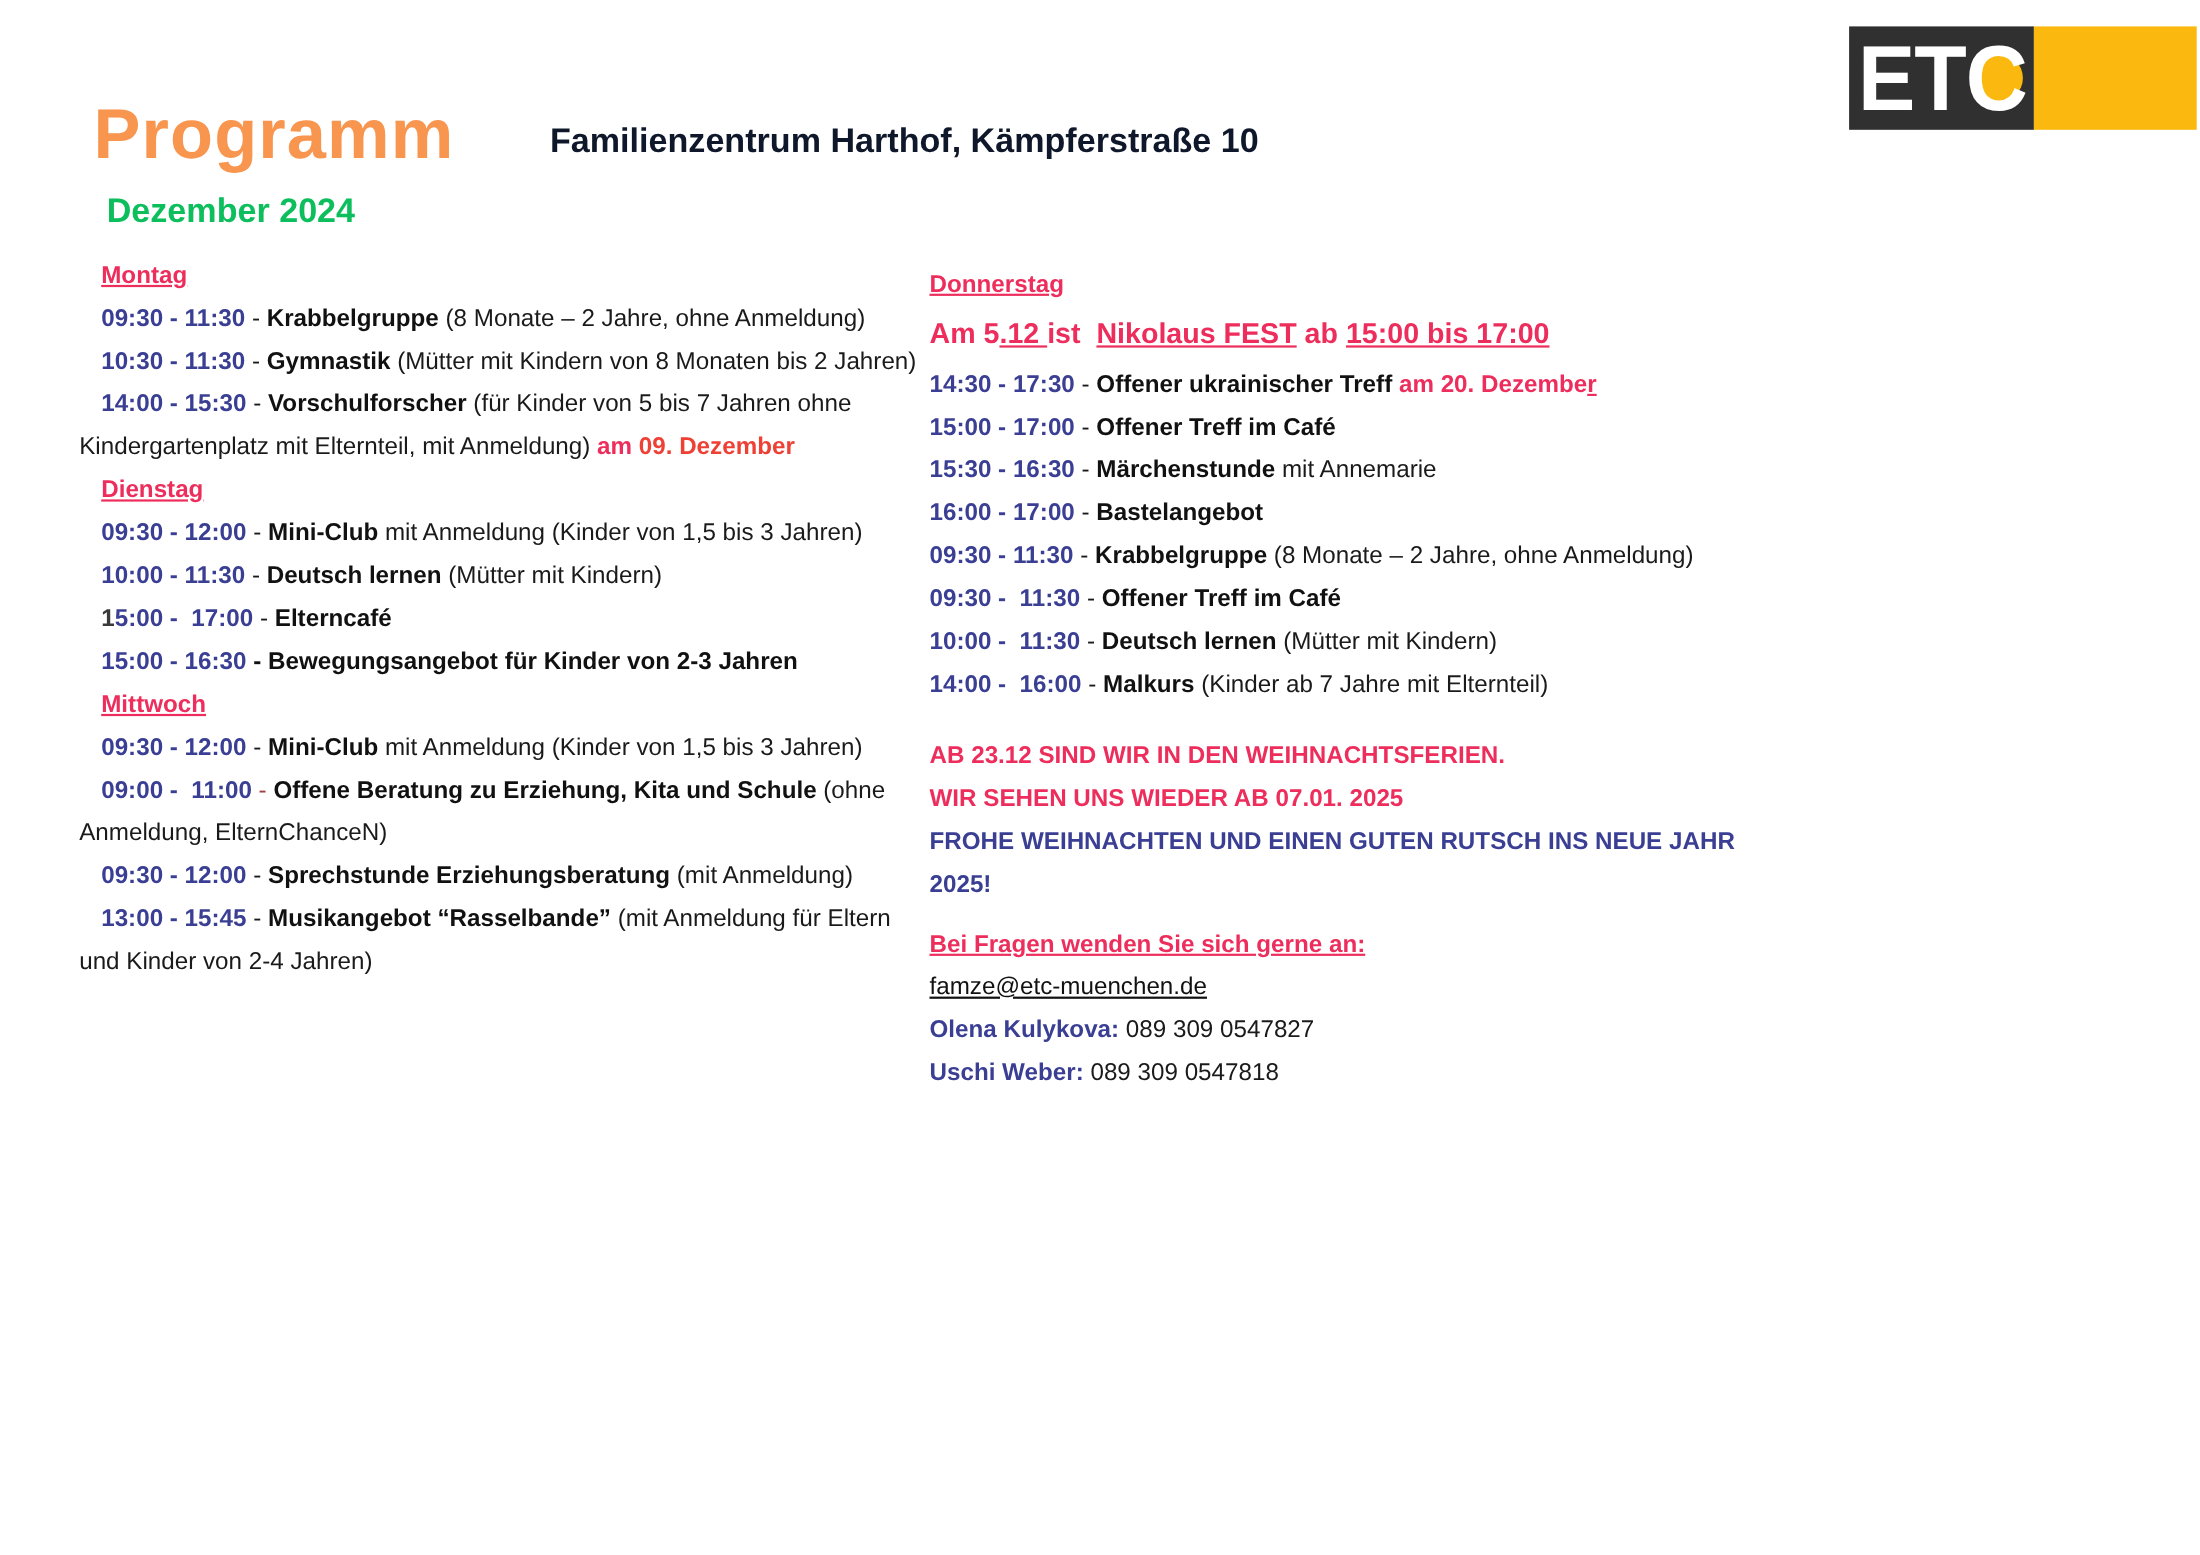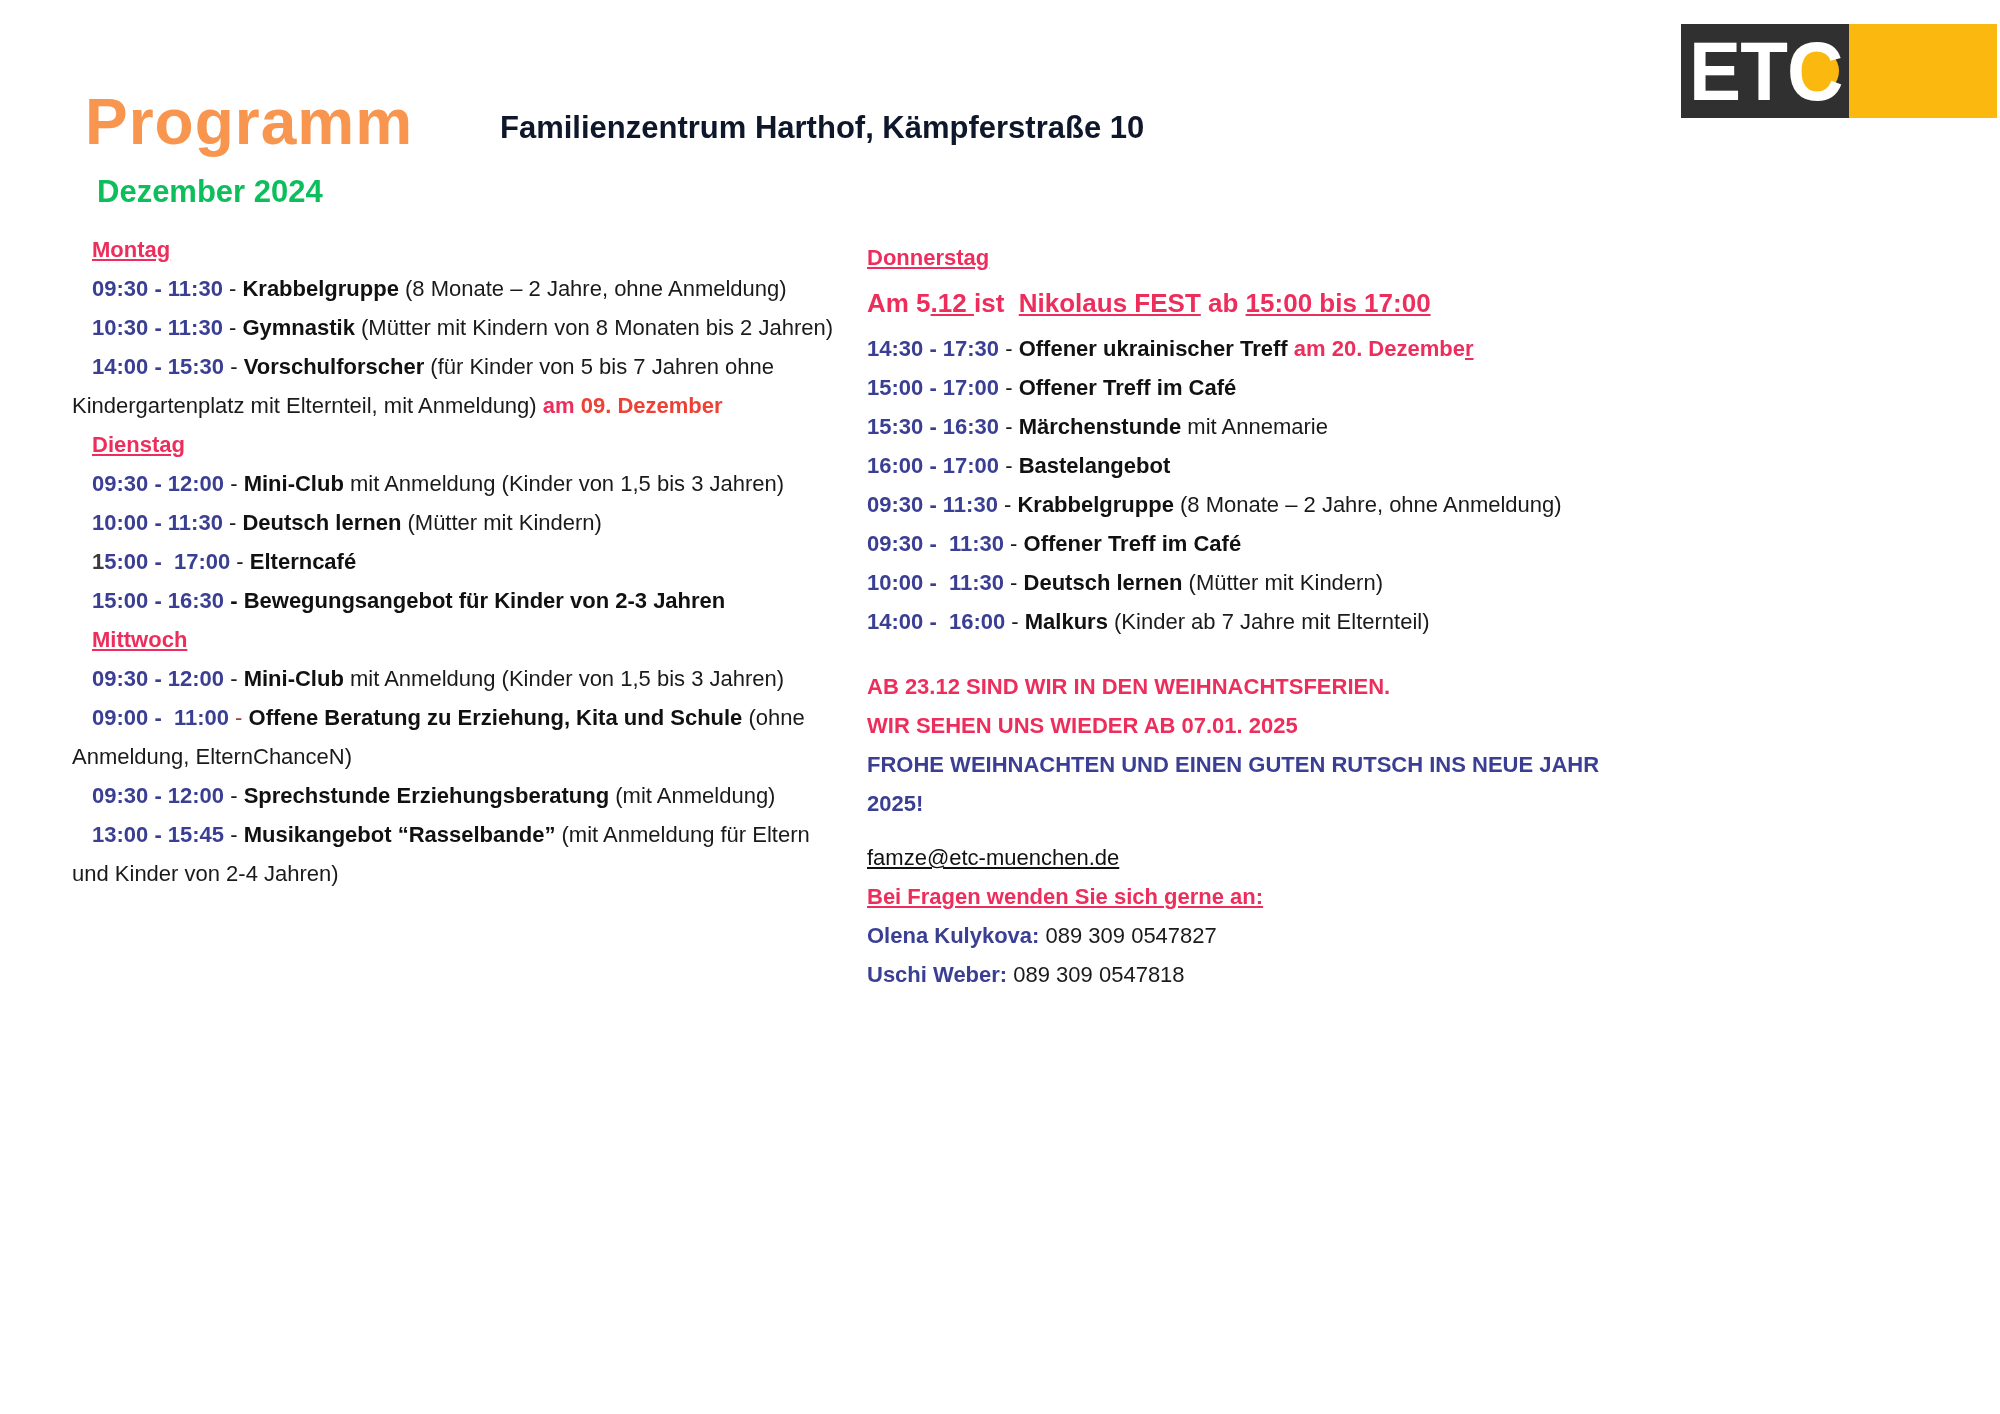--- a/index.html
+++ b/index.html
@@ -13,21 +13,21 @@
   .logo-text{position:absolute;left:8px;top:0;height:94px;display:flex;align-items:center;color:#fff;
     font-size:84px;font-weight:bold;z-index:3;transform:scaleX(.93);transform-origin:left center;letter-spacing:-1px;}
   .logo-yellow{position:absolute;left:168px;top:0;width:148px;height:94px;background:var(--logo_yellow);z-index:4;}
 
   .title{position:absolute;left:85px;top:90px;margin:0;font-size:64px;line-height:1;font-weight:bold;color:var(--orange);letter-spacing:1px;}
   .subtitle{position:absolute;left:500px;top:110px;font-size:31px;font-weight:bold;color:#0f172a;}
   .month{position:absolute;left:97px;top:174px;font-size:31px;font-weight:bold;color:var(--green);}
 
   .col{position:absolute;font-size:22px;line-height:39px;color:#1a1a1a;}
   .col-left{left:72px;top:230px;}
-  .col-right{left:867px;top:238px;}
+  .col-right{left:845px;top:238px;}
   .col-left .entry,.col-left .day{text-indent:20px;}
 
   .entry,.day{white-space:pre;margin:0;}
   .entry.big{font-size:26px;line-height:52px;}
   .day{color:var(--pink);font-weight:bold;text-decoration:underline;}
 
   .seg.time{color:var(--navy);font-weight:bold;}
   .seg.plain{color:#1a1a1a;}
   .seg.bold{color:#111;font-weight:bold;}
   .seg.pink{color:var(--pink);font-weight:bold;}
@@ -84,20 +84,20 @@
       <div class="entry"><span class="seg time">09:30 -  11:30</span><span class="seg plain"> - </span><span class="seg bold">Offener Treff im Café</span></div>
       <div class="entry"><span class="seg time">10:00 -  11:30</span><span class="seg plain"> - </span><span class="seg bold">Deutsch lernen </span><span class="seg plain">(Mütter mit Kindern)</span></div>
       <div class="entry"><span class="seg time">14:00 -  16:00</span><span class="seg plain"> - </span><span class="seg bold">Malkurs </span><span class="seg plain">(Kinder ab 7 Jahre mit Elternteil)</span></div>
       <div class="notices">
         <div class="entry"><span class="seg pink">AB 23.12 SIND WIR IN DEN WEIHNACHTSFERIEN.</span></div>
         <div class="entry"><span class="seg pink">WIR SEHEN UNS WIEDER AB 07.01. 2025</span></div>
         <div class="entry"><span class="seg navy">FROHE WEIHNACHTEN UND EINEN GUTEN RUTSCH INS NEUE JAHR</span></div>
         <div class="entry"><span class="seg navy">2025!</span></div>
       </div>
       <div class="contact">
+        <div class="entry"><span class="seg pinku">Bei Fragen wenden Sie sich gerne an:</span></div>
         <div class="entry"><span class="seg linku">famze@etc-muenchen.de</span></div>
-        <div class="entry"><span class="seg pinku">Bei Fragen wenden Sie sich gerne an:</span></div>
         <div class="entry"><span class="seg navy">Olena Kulykova:</span><span class="seg plain"> 089 309 0547827</span></div>
         <div class="entry"><span class="seg navy">Uschi Weber:</span><span class="seg plain"> 089 309 0547818</span></div>
       </div>
     </div>
 
 </div>
 
 </body></html>

